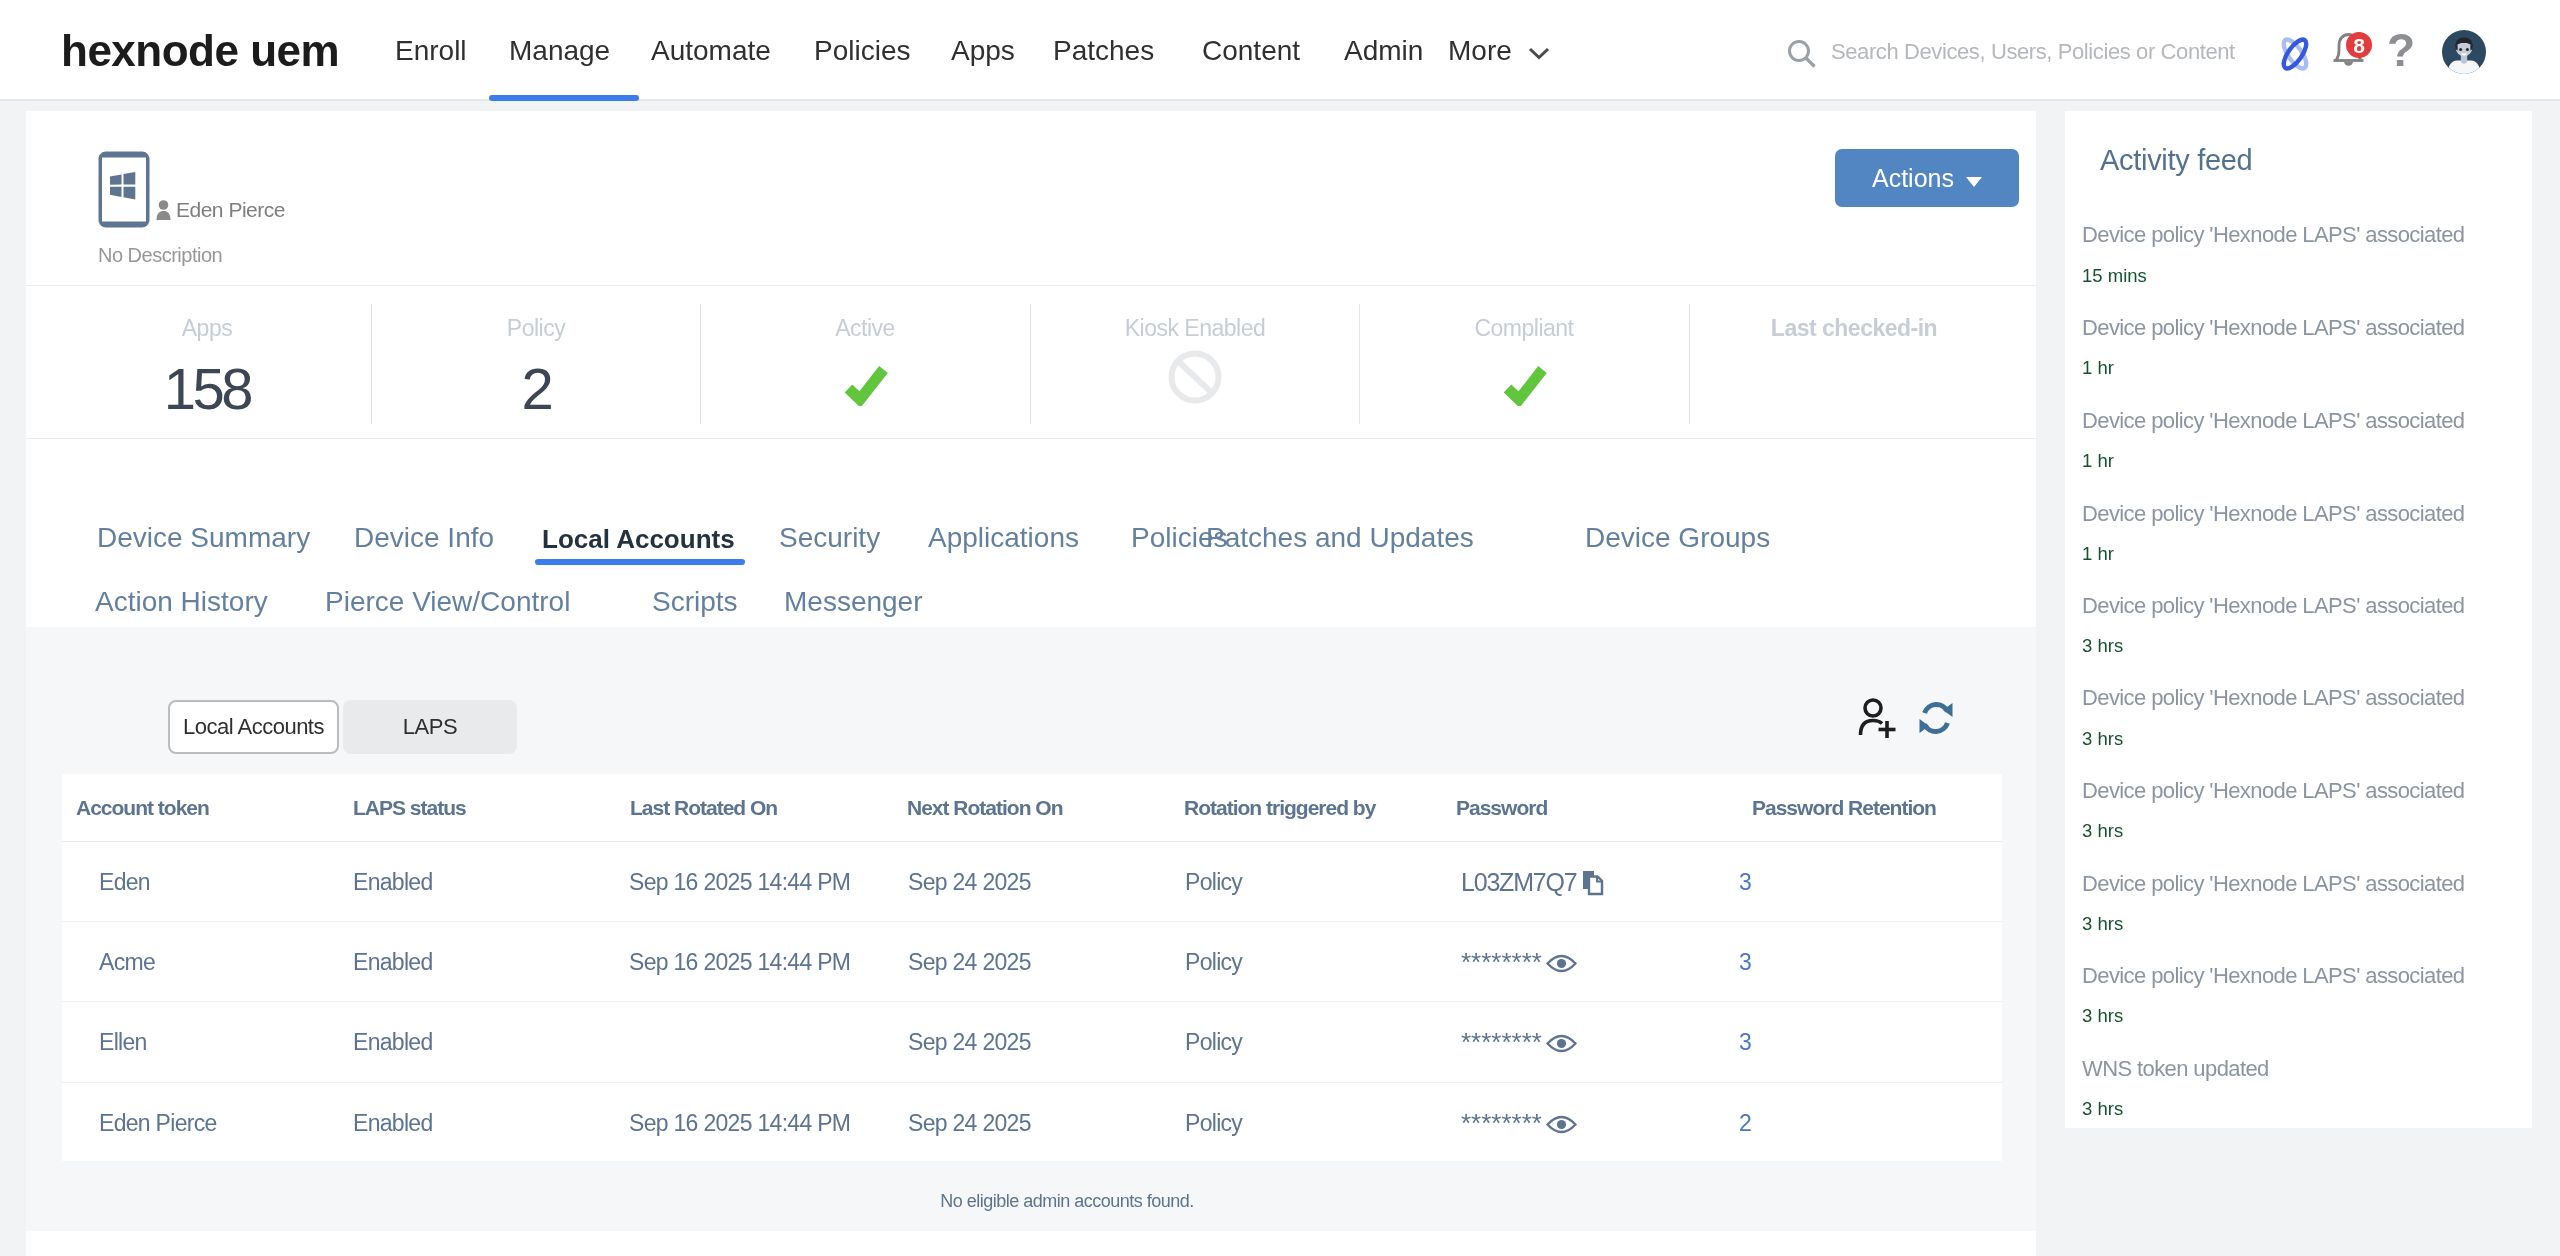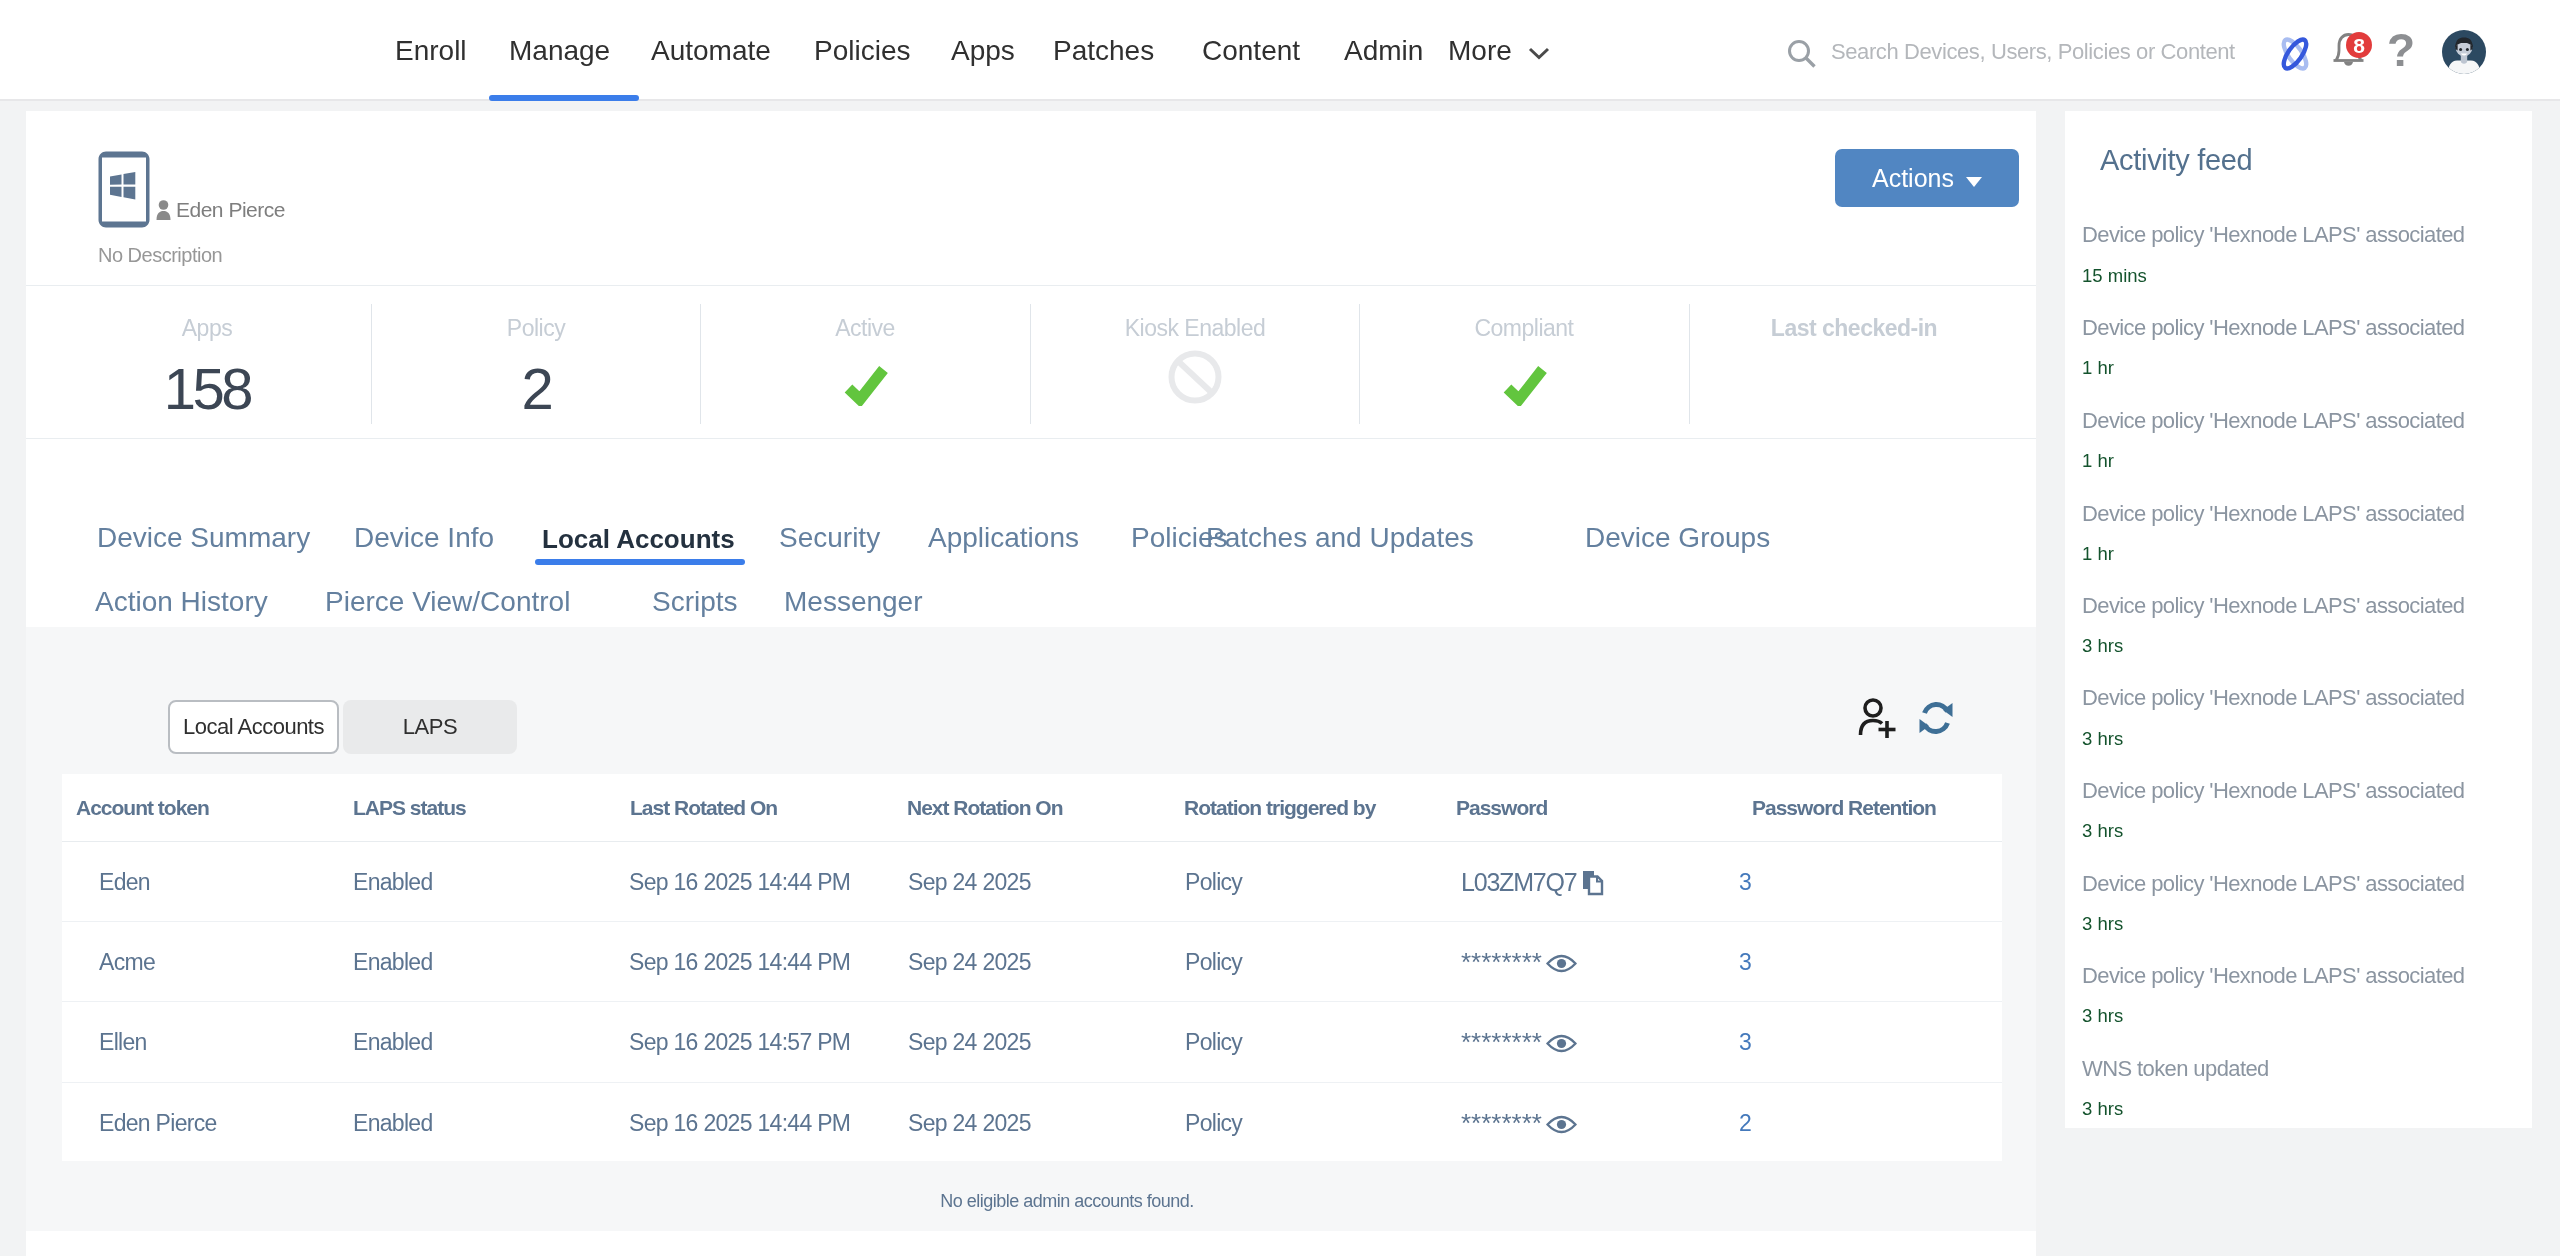--- a/index.html
+++ b/index.html
@@ -55,20 +55,21 @@
 
 #feed { position:absolute; left:2065px; top:111px; width:467px; height:1017px; background:#fff; }
 #feedtitle { position:absolute; left:35px; top:33px; font-size:29px; letter-spacing:-0.3px; color:#54718e; }
 .fi { position:absolute; left:17px; width:440px; height:25px; line-height:25px; font-size:22px; letter-spacing:-0.6px; color:#8b95a1; }
 .ft { position:absolute; left:17px; width:200px; height:21px; line-height:21px; font-size:18.5px; color:#14532d; }
 </style>
 </head>
 <body>
 
 <div id="nav">
+  <div id="logo">hexnode uem</div>
   <div class="navitem" style="left:395px;">Enroll</div>
   <div class="navitem" style="left:509px;">Manage</div>
   <div class="navitem" style="left:651px;">Automate</div>
   <div class="navitem" style="left:814px;">Policies</div>
   <div class="navitem" style="left:951px;">Apps</div>
   <div class="navitem" style="left:1053px;">Patches</div>
   <div class="navitem" style="left:1202px;">Content</div>
   <div class="navitem" style="left:1344px;">Admin</div>
   <div class="navitem" style="left:1448px;">More
     <svg width="22" height="13" viewBox="0 0 22 13" style="margin-left:8px;">
@@ -227,21 +228,20 @@
         <div class="td stars" style="left:1399px;">********</div>
         <svg class="abs" style="left:1484px; top:31px;" width="31" height="21" viewBox="0 0 31 21">
           <path d="M1.5 10.5 Q15.5 -4.5 29.5 10.5 Q15.5 25.5 1.5 10.5 Z" fill="none" stroke="#5c7490" stroke-width="2.3"></path>
           <circle cx="15.5" cy="10.5" r="4.6" fill="#5c7490"></circle>
         </svg>
         <div class="td num" style="left:1677px;">3</div>
       </div>
       <div class="trow" style="top:227px;">
         <div class="td" style="left:37px;">Ellen</div>
         <div class="td" style="left:291px;">Enabled</div>
-        <div class="td" style="left:567px;">Sep 16 2025 14:57 PM</div>
         <div class="td" style="left:846px;">Sep 24 2025</div>
         <div class="td" style="left:1123px;">Policy</div>
         <div class="td stars" style="left:1399px;">********</div>
         <svg class="abs" style="left:1484px; top:31px;" width="31" height="21" viewBox="0 0 31 21">
           <path d="M1.5 10.5 Q15.5 -4.5 29.5 10.5 Q15.5 25.5 1.5 10.5 Z" fill="none" stroke="#5c7490" stroke-width="2.3"></path>
           <circle cx="15.5" cy="10.5" r="4.6" fill="#5c7490"></circle>
         </svg>
         <div class="td num" style="left:1677px;">3</div>
       </div>
       <div class="trow" style="top:308px; height:79px;">

